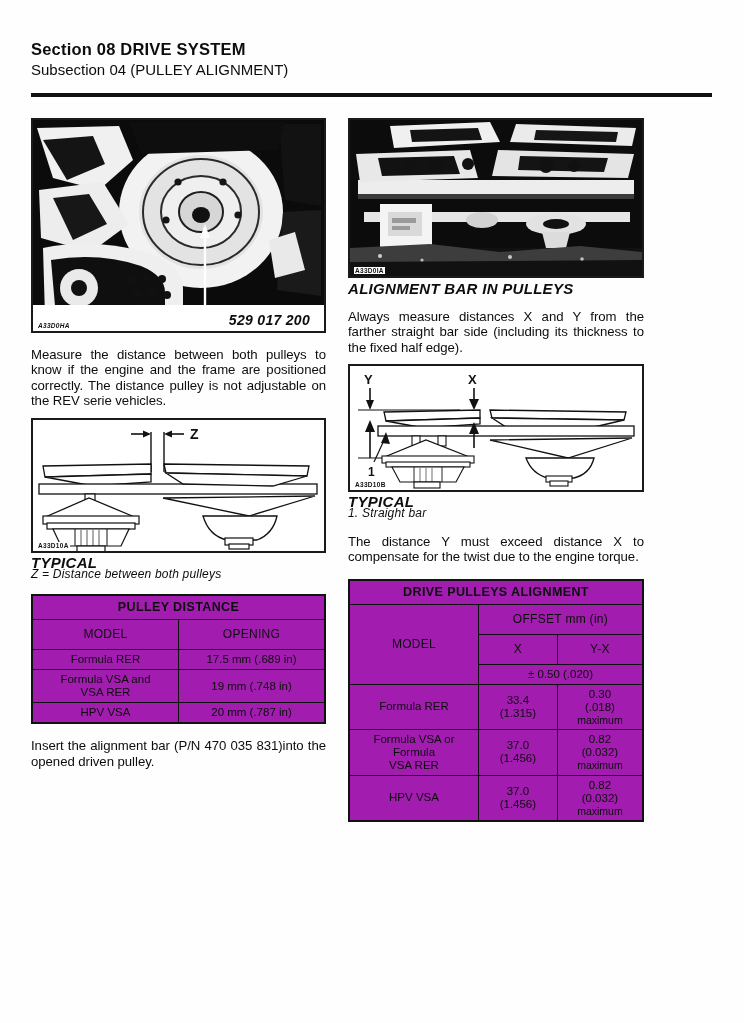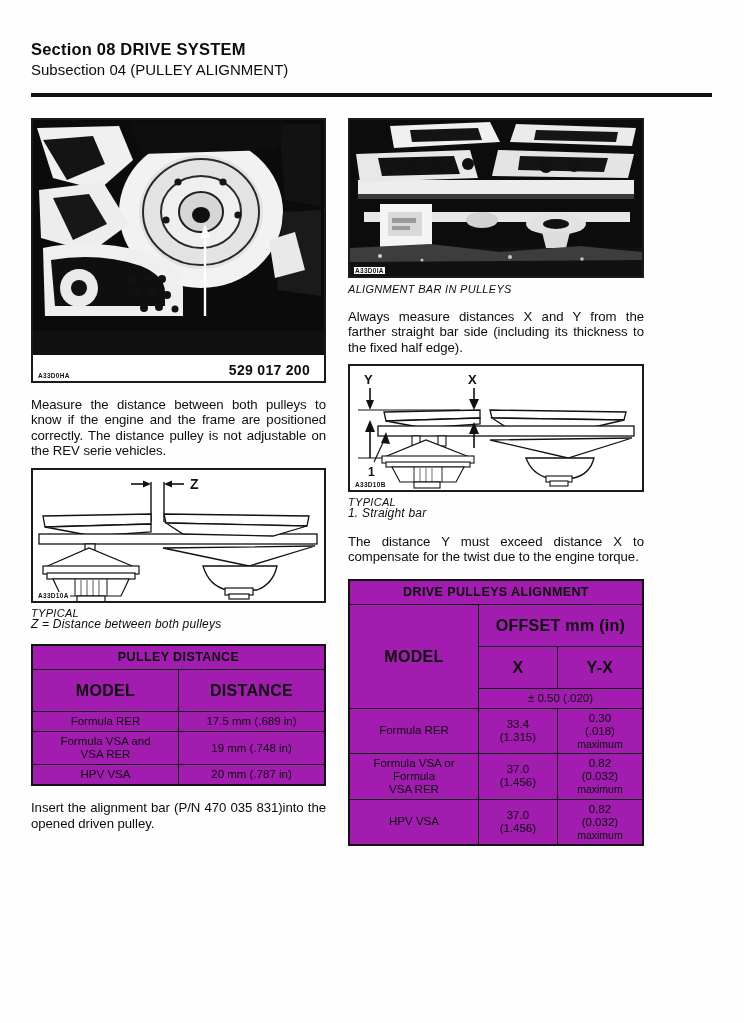--- a/index.html
+++ b/index.html
@@ -105,23 +105,23 @@
   .part-number {
     position: absolute;
     right: 14px;
     bottom: 3px;
     font-size: 14px;
     font-weight: bold;
     letter-spacing: 0.3px;
     z-index: 7;
   }
   .fig-caption {
-    font-size: 11px;
+    font-size: 15px;
     font-style: italic;
-    font-weight: normal;
+    font-weight: bold;
     letter-spacing: 0.3px;
     margin-top: 5px;
     line-height: 12px;
   }
   .fig-caption-sub {
     font-size: 12px;
     font-style: italic;
     font-weight: normal;
     letter-spacing: 0.2px;
     line-height: 11.5px;
@@ -150,24 +150,24 @@
     font-weight: normal;
     line-height: 13px;
   }
   table.dtable .t-title {
     font-weight: bold;
     font-size: 12.5px;
     letter-spacing: 0.4px;
     padding: 5px 2px;
   }
   table.dtable .t-head {
-    font-weight: bold;
-    font-size: 16px;
+    font-weight: normal;
+    font-size: 12px;
     letter-spacing: 0.3px;
-    padding: 14px 2px;
+    padding: 8px 2px;
   }
   .tbl-wrap {
     border: 2.5px solid #111;
     padding: 0;
     box-sizing: border-box;
   }
   .tbl-wrap table.dtable td {
     border: 1.5px solid #111;
   }
   .val-big { font-size: 11.5px; line-height: 13px; }
@@ -197,21 +197,21 @@
 <div class="page">
 
   <div class="header">
     <div class="hdr-line1">Section 08 DRIVE SYSTEM</div>
     <div class="hdr-line2">Subsection 04 (PULLEY ALIGNMENT)</div>
   </div>
   <div class="hdr-rule"></div>
 
   <div class="col-left">
 
-    <div class="figure photo" style="height:265px;">
+    <div class="figure photo" style="height:215px;font-style:italic;">
       <svg class="diagram-svg" width="291" height="211" viewBox="0 0 291 211">
         <rect x="0" y="0" width="291" height="211" fill="#0b0b0b"></rect>
 
         <ellipse cx="168" cy="92" rx="82" ry="76" fill="#f2f2f2"></ellipse>
         <ellipse cx="168" cy="92" rx="62" ry="57" fill="#e3e3e3"></ellipse>
         <ellipse cx="168" cy="92" rx="58" ry="53" fill="none" stroke="#2a2a2a" stroke-width="2"></ellipse>
         <ellipse cx="168" cy="92" rx="40" ry="36" fill="#efefef" stroke="#2b2b2b" stroke-width="2"></ellipse>
         <ellipse cx="168" cy="92" rx="22" ry="20" fill="#d6d6d6" stroke="#1f1f1f" stroke-width="2"></ellipse>
         <ellipse cx="168" cy="95" rx="9" ry="8" fill="#111"></ellipse>
 
@@ -306,21 +306,21 @@
     <div class="spacer-md"></div>
 
     <div class="tbl-wrap">
       <table class="dtable">
         <tbody>
           <tr>
             <td class="t-title" colspan="2" style="border-top:none;border-left:none;border-right:none;">PULLEY DISTANCE</td>
           </tr>
           <tr>
             <td class="t-head" style="width:50%;border-left:none;">MODEL</td>
-            <td class="t-head" style="width:50%;border-right:none;">DISTANCE</td>
+            <td class="t-head" style="width:50%;border-right:none;">OPENING</td>
           </tr>
           <tr>
             <td class="model-cell-plain" style="border-left:none;">Formula RER</td>
             <td class="val-big" style="border-right:none;">17.5 mm (.689 in)</td>
           </tr>
           <tr>
             <td class="model-cell-plain" style="border-left:none;white-space:pre-line;">Formula VSA and
 VSA RER</td>
             <td class="val-big" style="border-right:none;">19 mm (.748 in)</td>
           </tr>

